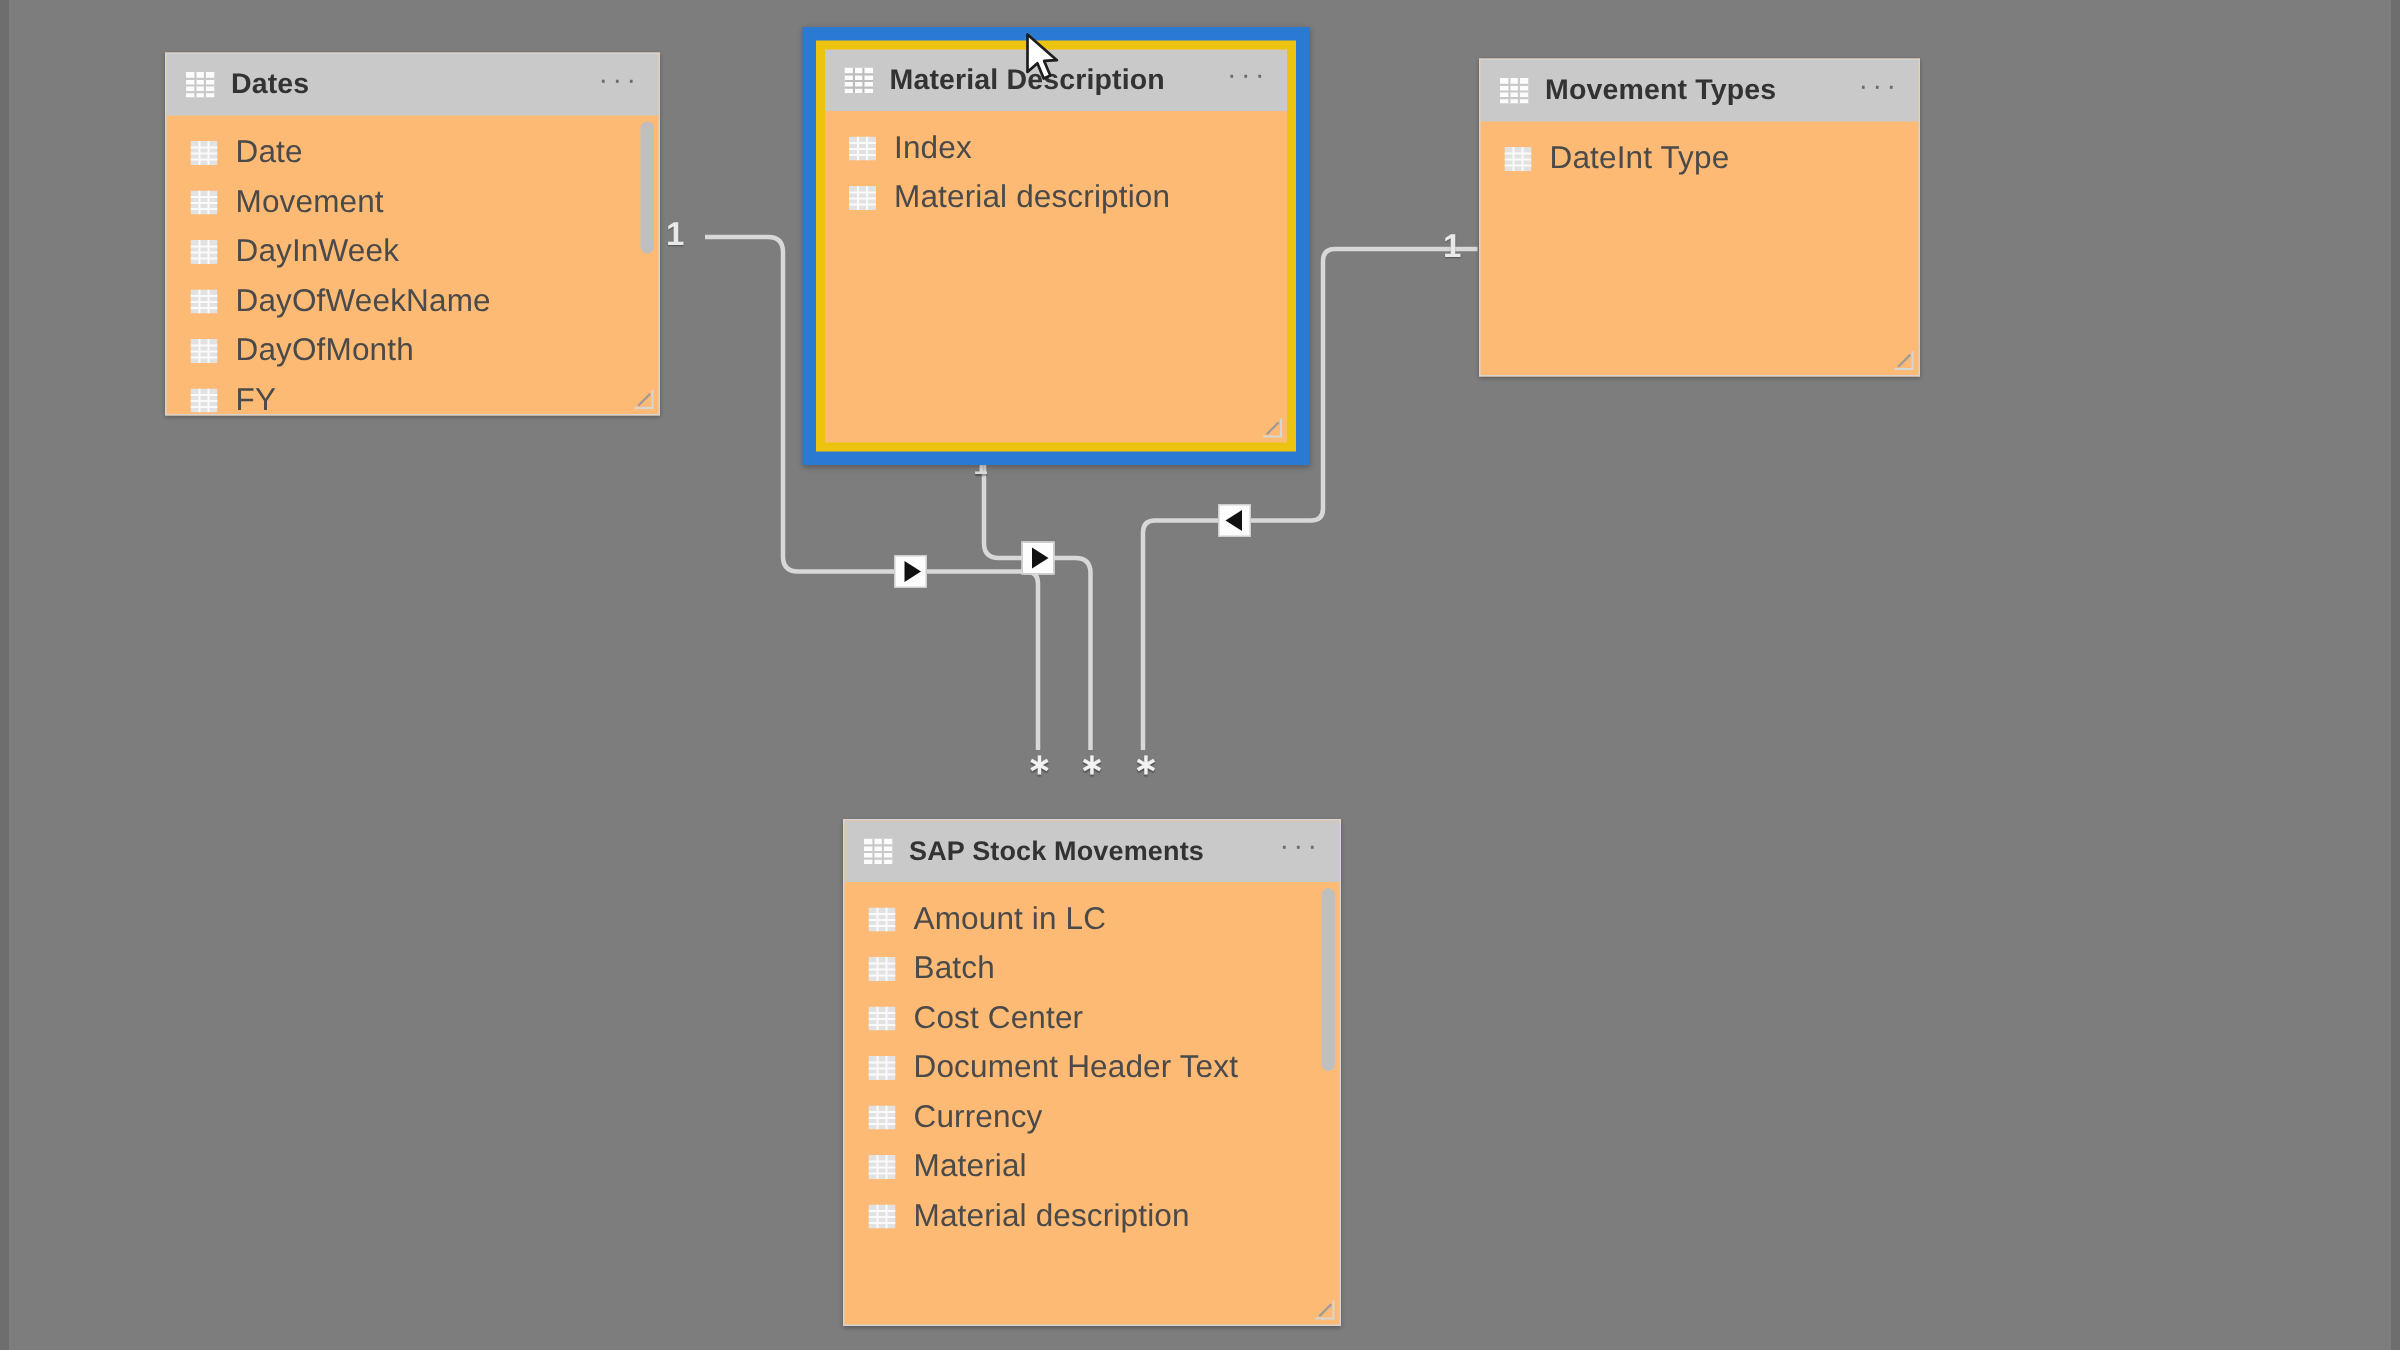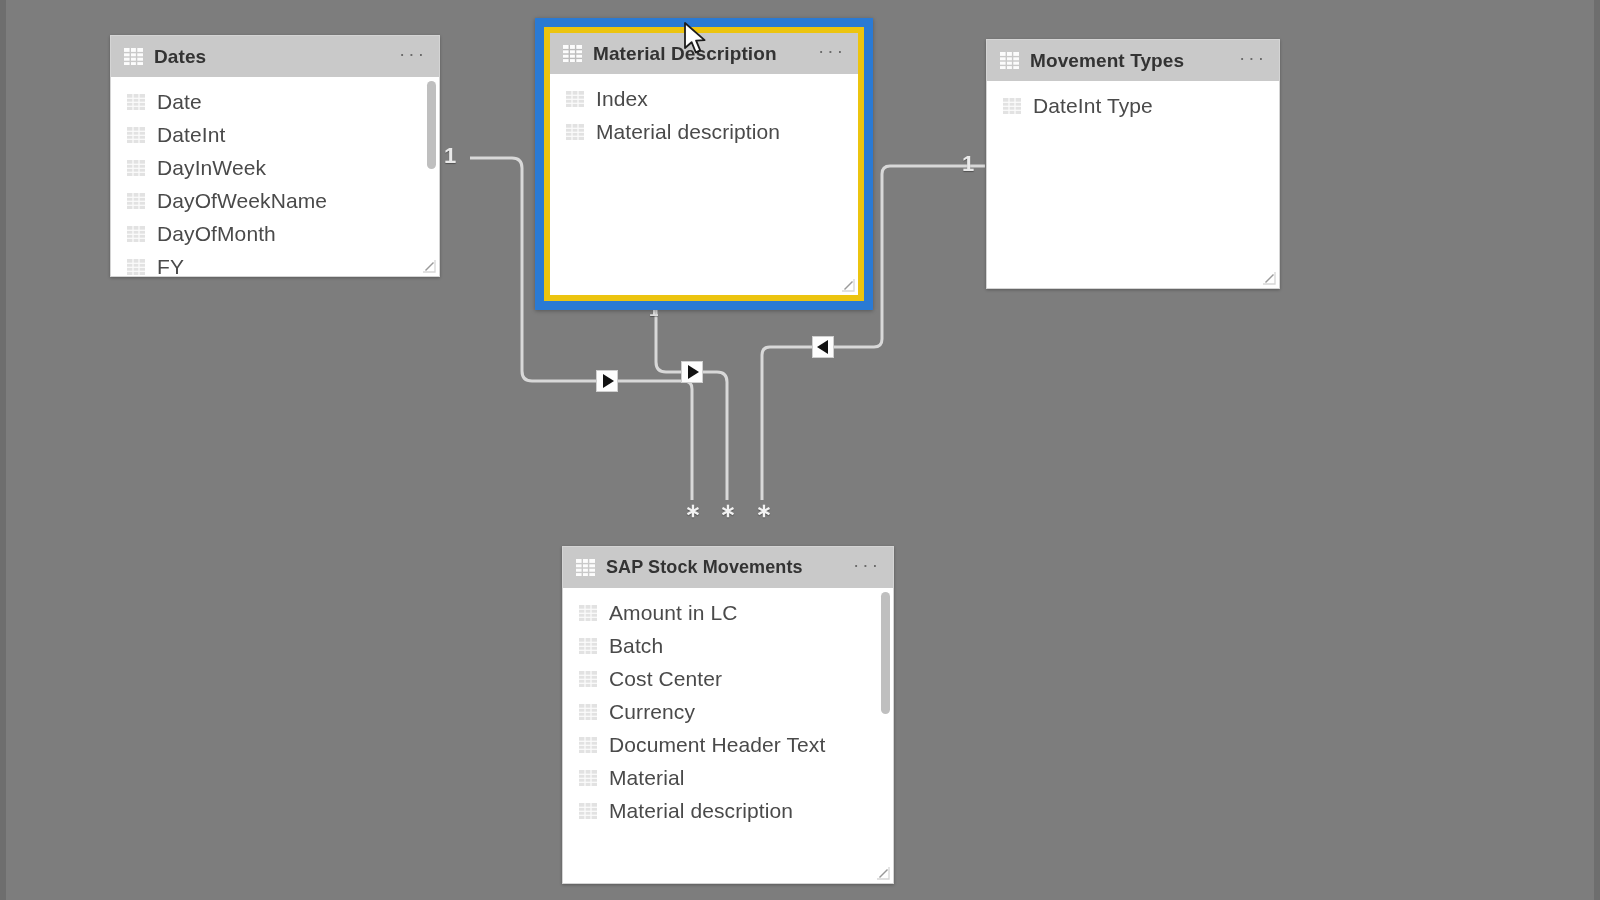--- a/index.html
+++ b/index.html
@@ -56,21 +56,21 @@
     width: 0; height: 0;
     border-top: 7px solid transparent;
     border-bottom: 7px solid transparent;
   }
   .arrow-right i { border-left: 11px solid #111; margin-left: 2px; }
   .arrow-left  i { border-right: 11px solid #111; margin-right: 2px; }
 
   
   .tbl {
     position: absolute;
-    background: #ffffff;
+    background: #fdba74;
     border: 1px solid #d4d4d4;
     box-shadow: 0 1px 3px rgba(0,0,0,.28);
     overflow: hidden;
     display: flex;
     flex-direction: column;
   }
   .tbl-head {
     flex: 0 0 auto;
     height: 41px;
     background: #c9c9c9;
@@ -237,21 +237,21 @@
         <svg class="grid-icon-fld" viewBox="0 0 18 16">
           <rect x="0" y="0" width="18" height="16" fill="#e2e2e2"></rect>
           <g stroke="#fafafa" stroke-width="1.3">
             <line x1="0" y1="4.3" x2="18" y2="4.3"></line>
               <line x1="0" y1="8.3" x2="18" y2="8.3"></line>
             <line x1="0" y1="12.3" x2="18" y2="12.3"></line>
             <line x1="6" y1="0" x2="6" y2="16"></line>
               <line x1="12" y1="0" x2="12" y2="16"></line>
           </g>
         </svg>
-        <span class="field-name">DateInt</span>
+        <span class="field-name">Movement</span>
       </div>
       <div class="field-row">
         <svg class="grid-icon-fld" viewBox="0 0 18 16">
           <rect x="0" y="0" width="18" height="16" fill="#e2e2e2"></rect>
           <g stroke="#fafafa" stroke-width="1.3">
             <line x1="0" y1="4.3" x2="18" y2="4.3"></line>
               <line x1="0" y1="8.3" x2="18" y2="8.3"></line>
             <line x1="0" y1="12.3" x2="18" y2="12.3"></line>
             <line x1="6" y1="0" x2="6" y2="16"></line>
               <line x1="12" y1="0" x2="12" y2="16"></line>
@@ -352,21 +352,21 @@
           </div>
           <svg class="resize-grip" viewBox="0 0 15 15">
             <path d="M14 2 V14 H2" fill="none" stroke="#d6d6d6" stroke-width="1.3"></path>
             <path d="M4.5 12.5 L12.5 4.5" stroke="#9a9a9a" stroke-width="1.5"></path>
           </svg>
         </div>
       </div>
     </div>
   </div>
 
-  <div class="tbl" style="left:986px; top:39px; width:294px; height:250px;">
+  <div class="tbl" style="left:986px; top:39px; width:294px; height:212px;">
     <div class="tbl-head">
       <svg class="grid-icon-hdr" viewBox="0 0 19 17">
         <rect x="0" y="0" width="19" height="17" fill="#fcfcfc"></rect>
         <g stroke="#c9c9c9" stroke-width="1.4">
           <line x1="0" y1="4.6" x2="19" y2="4.6"></line>
             <line x1="0" y1="9" x2="19" y2="9"></line>
           <line x1="0" y1="13.4" x2="19" y2="13.4"></line>
           <line x1="6.3" y1="0" x2="6.3" y2="17"></line>
             <line x1="12.6" y1="0" x2="12.6" y2="17"></line>
         </g>
@@ -454,34 +454,34 @@
         <svg class="grid-icon-fld" viewBox="0 0 18 16">
           <rect x="0" y="0" width="18" height="16" fill="#e2e2e2"></rect>
           <g stroke="#fafafa" stroke-width="1.3">
             <line x1="0" y1="4.3" x2="18" y2="4.3"></line>
               <line x1="0" y1="8.3" x2="18" y2="8.3"></line>
             <line x1="0" y1="12.3" x2="18" y2="12.3"></line>
             <line x1="6" y1="0" x2="6" y2="16"></line>
               <line x1="12" y1="0" x2="12" y2="16"></line>
           </g>
         </svg>
+        <span class="field-name">Document Header Text</span>
+      </div>
+      <div class="field-row">
+        <svg class="grid-icon-fld" viewBox="0 0 18 16">
+          <rect x="0" y="0" width="18" height="16" fill="#e2e2e2"></rect>
+          <g stroke="#fafafa" stroke-width="1.3">
+            <line x1="0" y1="4.3" x2="18" y2="4.3"></line>
+              <line x1="0" y1="8.3" x2="18" y2="8.3"></line>
+            <line x1="0" y1="12.3" x2="18" y2="12.3"></line>
+            <line x1="6" y1="0" x2="6" y2="16"></line>
+              <line x1="12" y1="0" x2="12" y2="16"></line>
+          </g>
+        </svg>
         <span class="field-name">Currency</span>
-      </div>
-      <div class="field-row">
-        <svg class="grid-icon-fld" viewBox="0 0 18 16">
-          <rect x="0" y="0" width="18" height="16" fill="#e2e2e2"></rect>
-          <g stroke="#fafafa" stroke-width="1.3">
-            <line x1="0" y1="4.3" x2="18" y2="4.3"></line>
-              <line x1="0" y1="8.3" x2="18" y2="8.3"></line>
-            <line x1="0" y1="12.3" x2="18" y2="12.3"></line>
-            <line x1="6" y1="0" x2="6" y2="16"></line>
-              <line x1="12" y1="0" x2="12" y2="16"></line>
-          </g>
-        </svg>
-        <span class="field-name">Document Header Text</span>
       </div>
       <div class="field-row">
         <svg class="grid-icon-fld" viewBox="0 0 18 16">
           <rect x="0" y="0" width="18" height="16" fill="#e2e2e2"></rect>
           <g stroke="#fafafa" stroke-width="1.3">
             <line x1="0" y1="4.3" x2="18" y2="4.3"></line>
               <line x1="0" y1="8.3" x2="18" y2="8.3"></line>
             <line x1="0" y1="12.3" x2="18" y2="12.3"></line>
             <line x1="6" y1="0" x2="6" y2="16"></line>
               <line x1="12" y1="0" x2="12" y2="16"></line>

